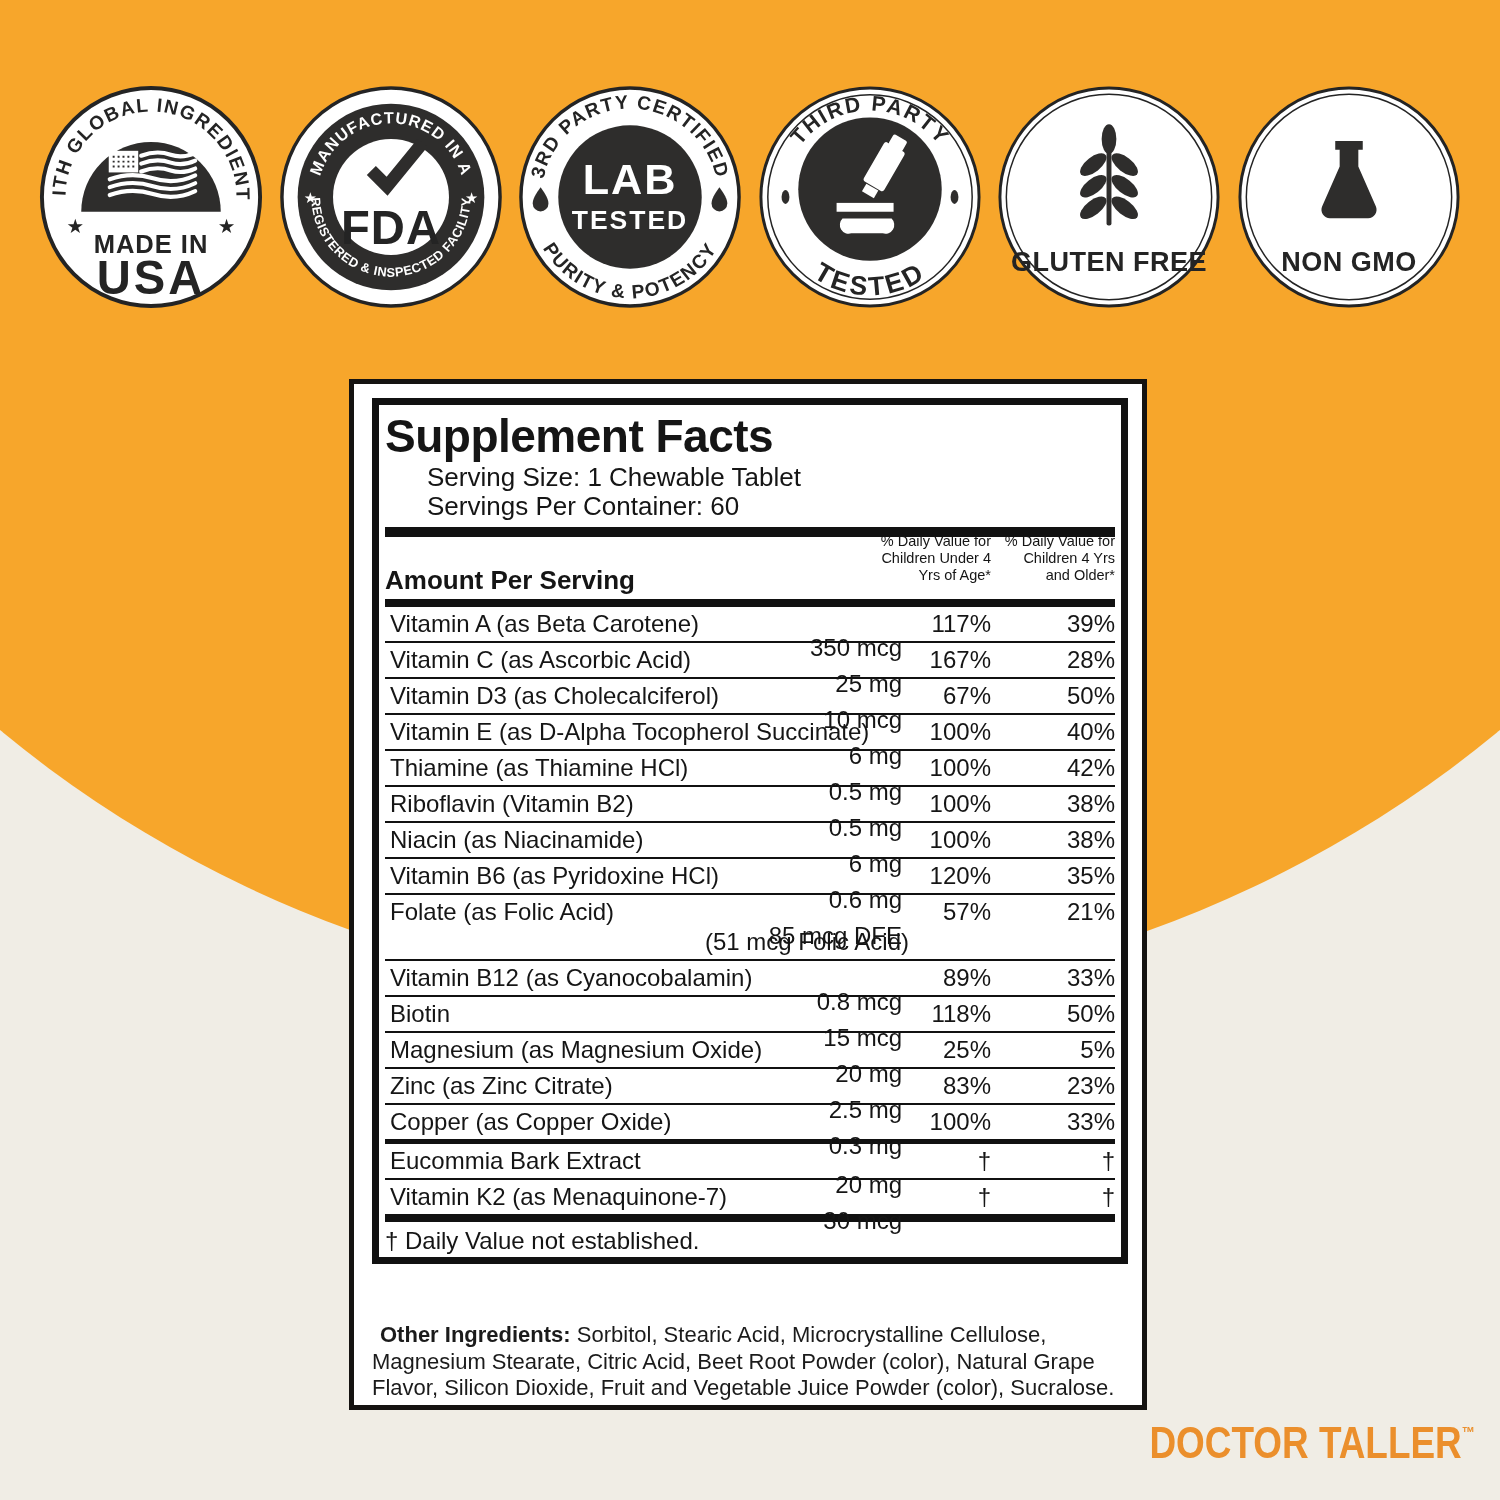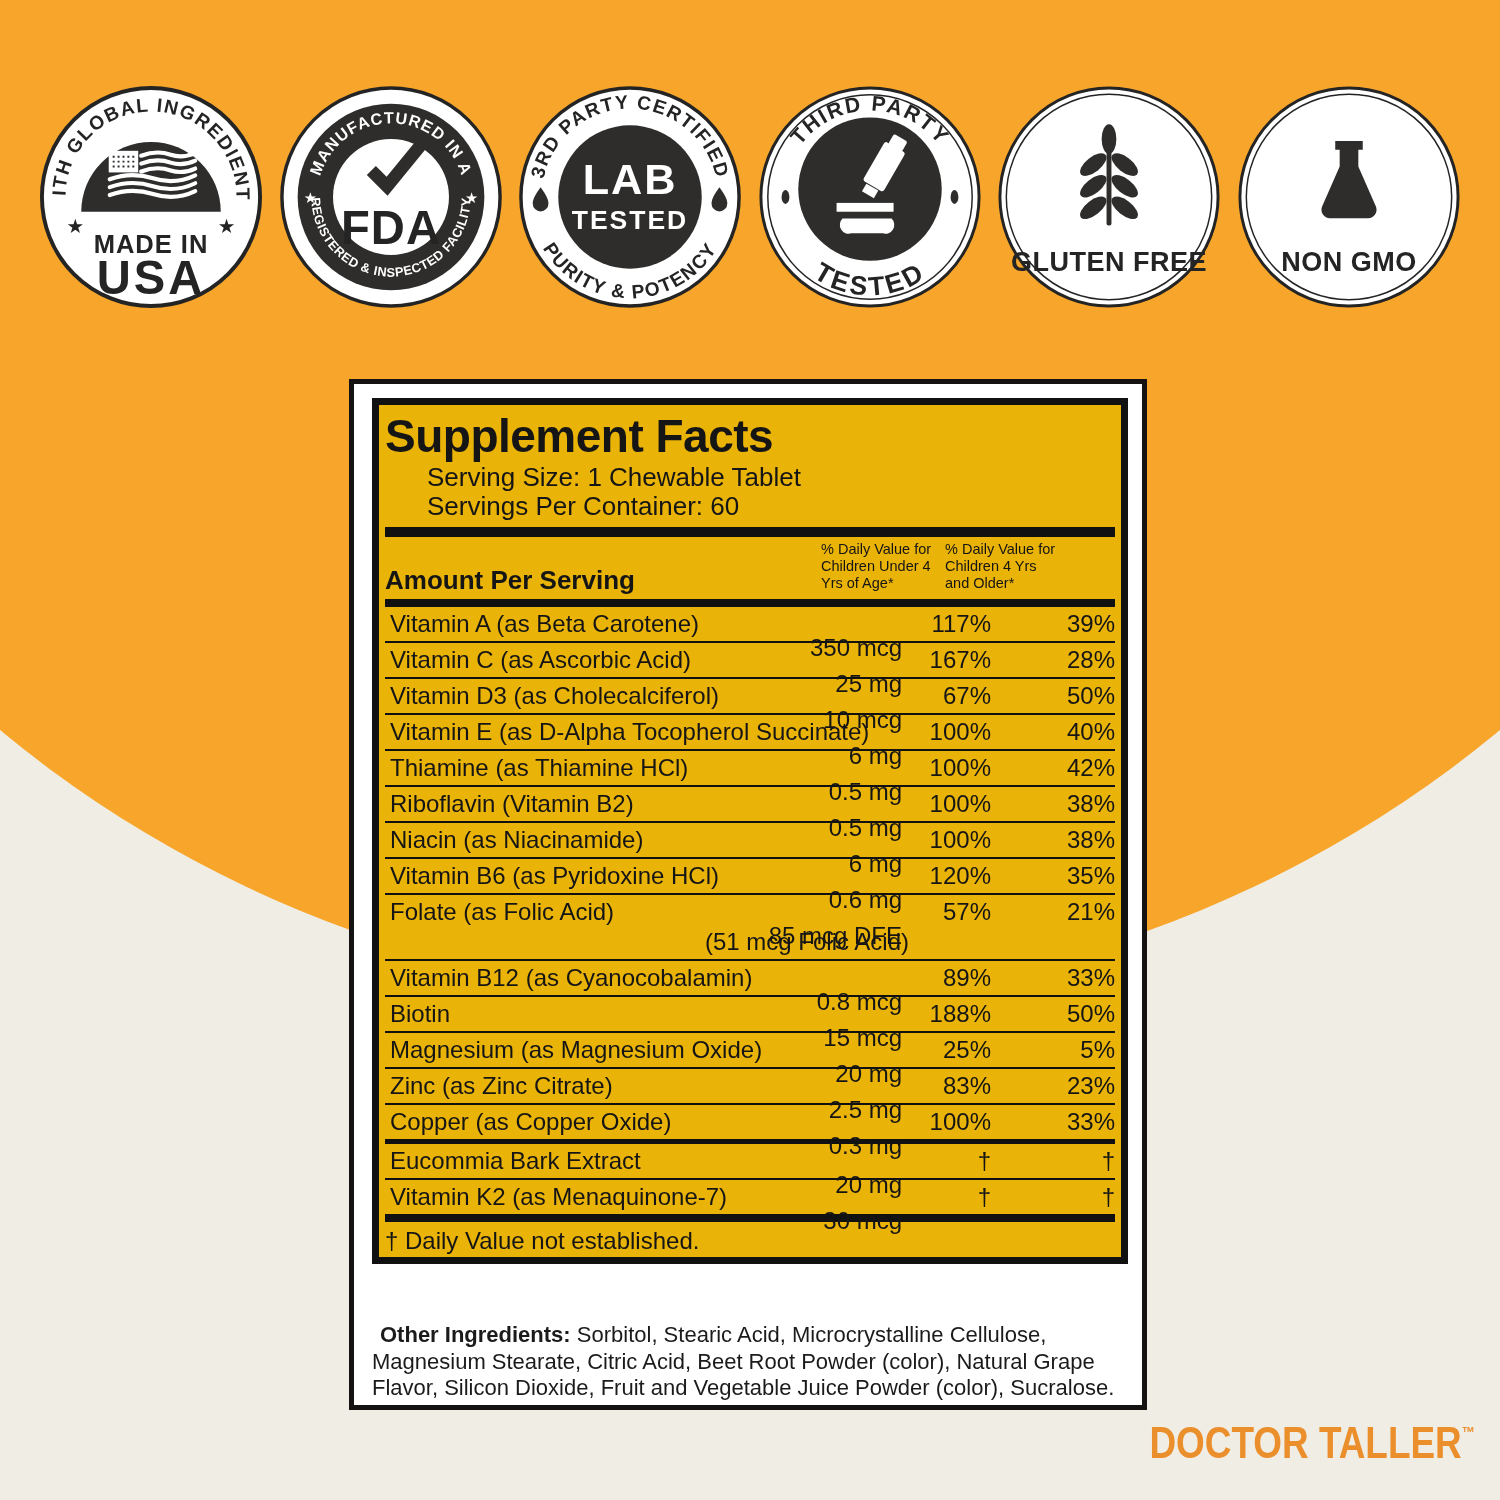--- a/index.html
+++ b/index.html
@@ -12,31 +12,31 @@
 
   
   .badges{position:absolute;left:38px;top:84px;width:1424px;display:flex;justify-content:space-between;}
   .badge{width:226px;height:226px;flex:0 0 auto;}
 
   
   #outer-box{position:absolute;left:349px;top:379px;width:798px;height:1031px;background:#ffffff;
     border:5px solid #151311;box-sizing:border-box;}
 
   
-  #facts{position:absolute;left:372px;top:398px;width:756px;background:#eab308;
+  #facts{position:absolute;left:372px;top:398px;width:756px;background:#ffffff;
     border:7px solid #111;box-sizing:border-box;padding:2px 6px 0 6px;color:#151515;}
   .f-title{font-size:46px;font-weight:bold;letter-spacing:-0.5px;line-height:50px;margin:4px 0 2px 0;}
   .f-line{font-size:26px;font-weight:normal;line-height:29px;margin-left:42px;}
   .bar{background:#111;width:100%;}
   .bar10{height:10px;margin-top:6px;}
   .bar8{height:8px;}
   .bar5{height:5px;}
   .fhead{position:relative;height:62px;}
   .fhead .aps{position:absolute;left:0;bottom:3px;font-size:26px;font-weight:bold;}
-  .dvh{position:absolute;bottom:7px;font-size:14.5px;line-height:17px;width:170px;margin-top:12px;}
+  .dvh{position:absolute;bottom:15px;font-size:14.5px;line-height:17px;text-align:right;width:170px;margin-top:12px;}
   .dvh1{right:124px;}
   .dvh2{right:0;}
   .trow{position:relative;height:34px;border-bottom:2px solid #111;font-size:24px;}
   .trow span{position:absolute;line-height:34px;white-space:nowrap;}
   .trow .c-name{left:5px;}
   .trow .c-amt{right:213px;margin-top:24px;}
   .trow .c-dv1{right:124px;}
   .trow .c-dv2{right:0;}
   .trow.tall{height:64px;}
   .trow.tall .c-amt2{top:30px;right:206px;}
@@ -252,21 +252,21 @@
     </div>
     <div class="trow">
       <span class="c-name">Vitamin B12 (as Cyanocobalamin)</span>
       <span class="c-amt">0.8 mcg</span>
       <span class="c-dv1">89%</span>
       <span class="c-dv2">33%</span>
     </div>
     <div class="trow">
       <span class="c-name">Biotin</span>
       <span class="c-amt">15 mcg</span>
-      <span class="c-dv1">188%</span>
+      <span class="c-dv1">118%</span>
       <span class="c-dv2">50%</span>
     </div>
     <div class="trow">
       <span class="c-name">Magnesium (as Magnesium Oxide)</span>
       <span class="c-amt">20 mg</span>
       <span class="c-dv1">25%</span>
       <span class="c-dv2">5%</span>
     </div>
     <div class="trow">
       <span class="c-name">Zinc (as Zinc Citrate)</span>

